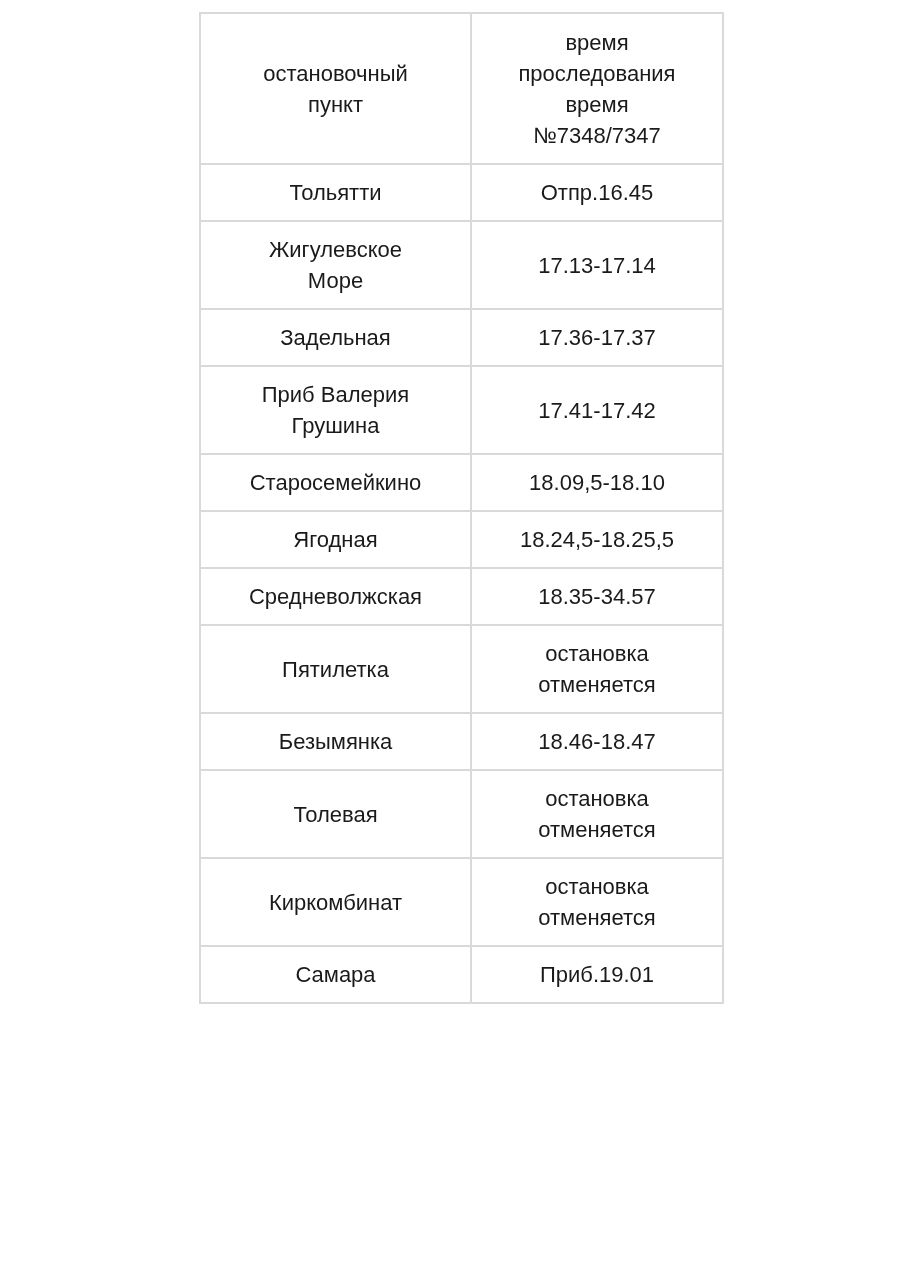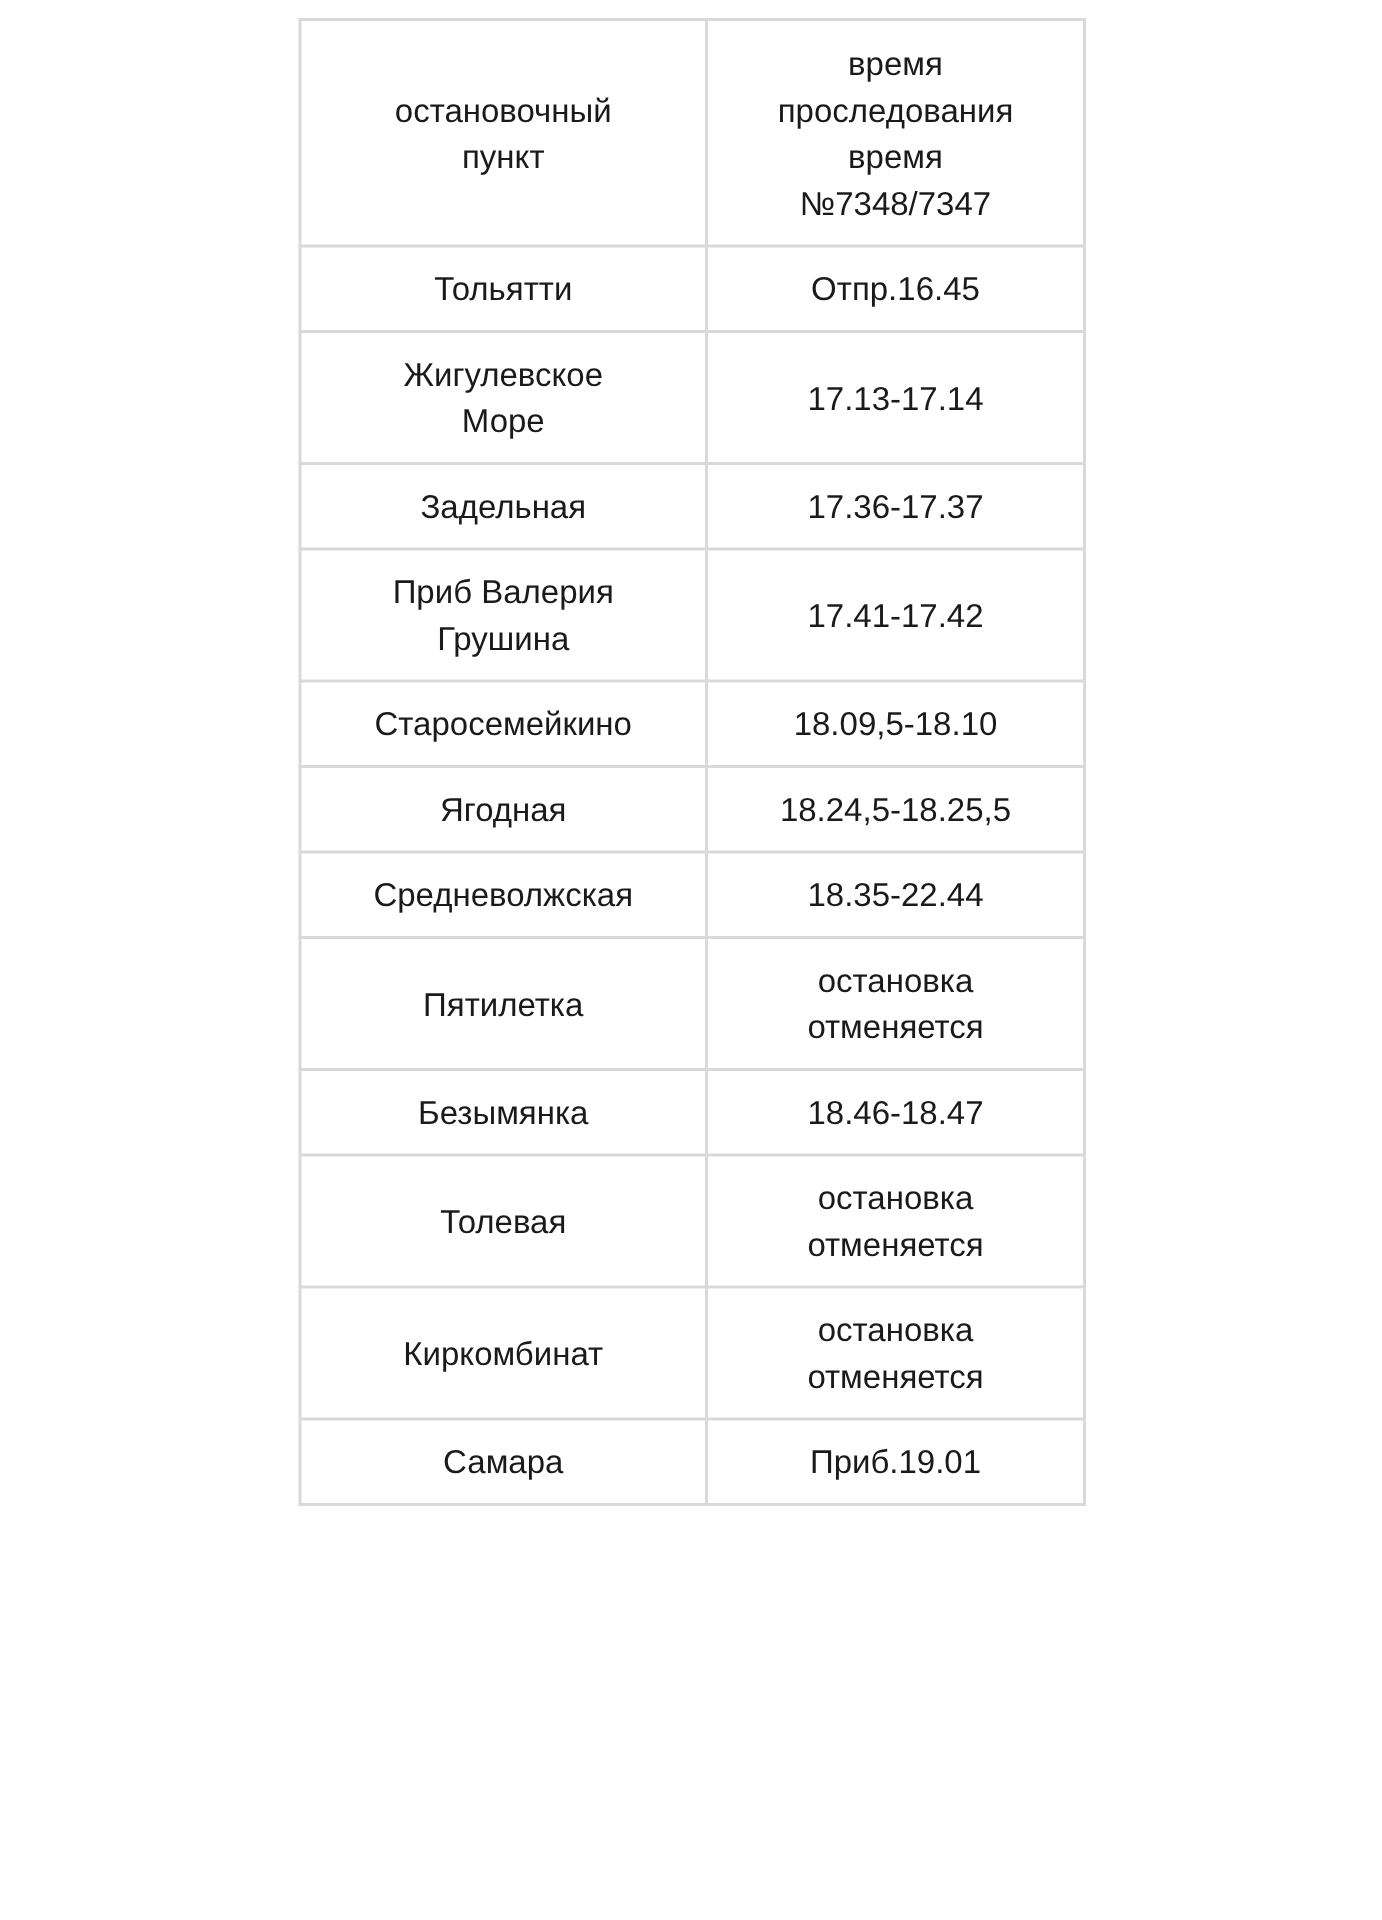--- a/index.html
+++ b/index.html
@@ -89,21 +89,21 @@
         </td>
         <td>
           <span class="line">18.24,5-18.25,5</span>
         </td>
       </tr>
       <tr class="h1">
         <td>
           <span class="line">Средневолжская</span>
         </td>
         <td>
-          <span class="line">18.35-22.44</span>
+          <span class="line">18.35-34.57</span>
         </td>
       </tr>
       <tr class="h2">
         <td>
           <span class="line">Пятилетка</span>
         </td>
         <td>
           <span class="line">остановка</span>
           <span class="line">отменяется</span>
         </td>

